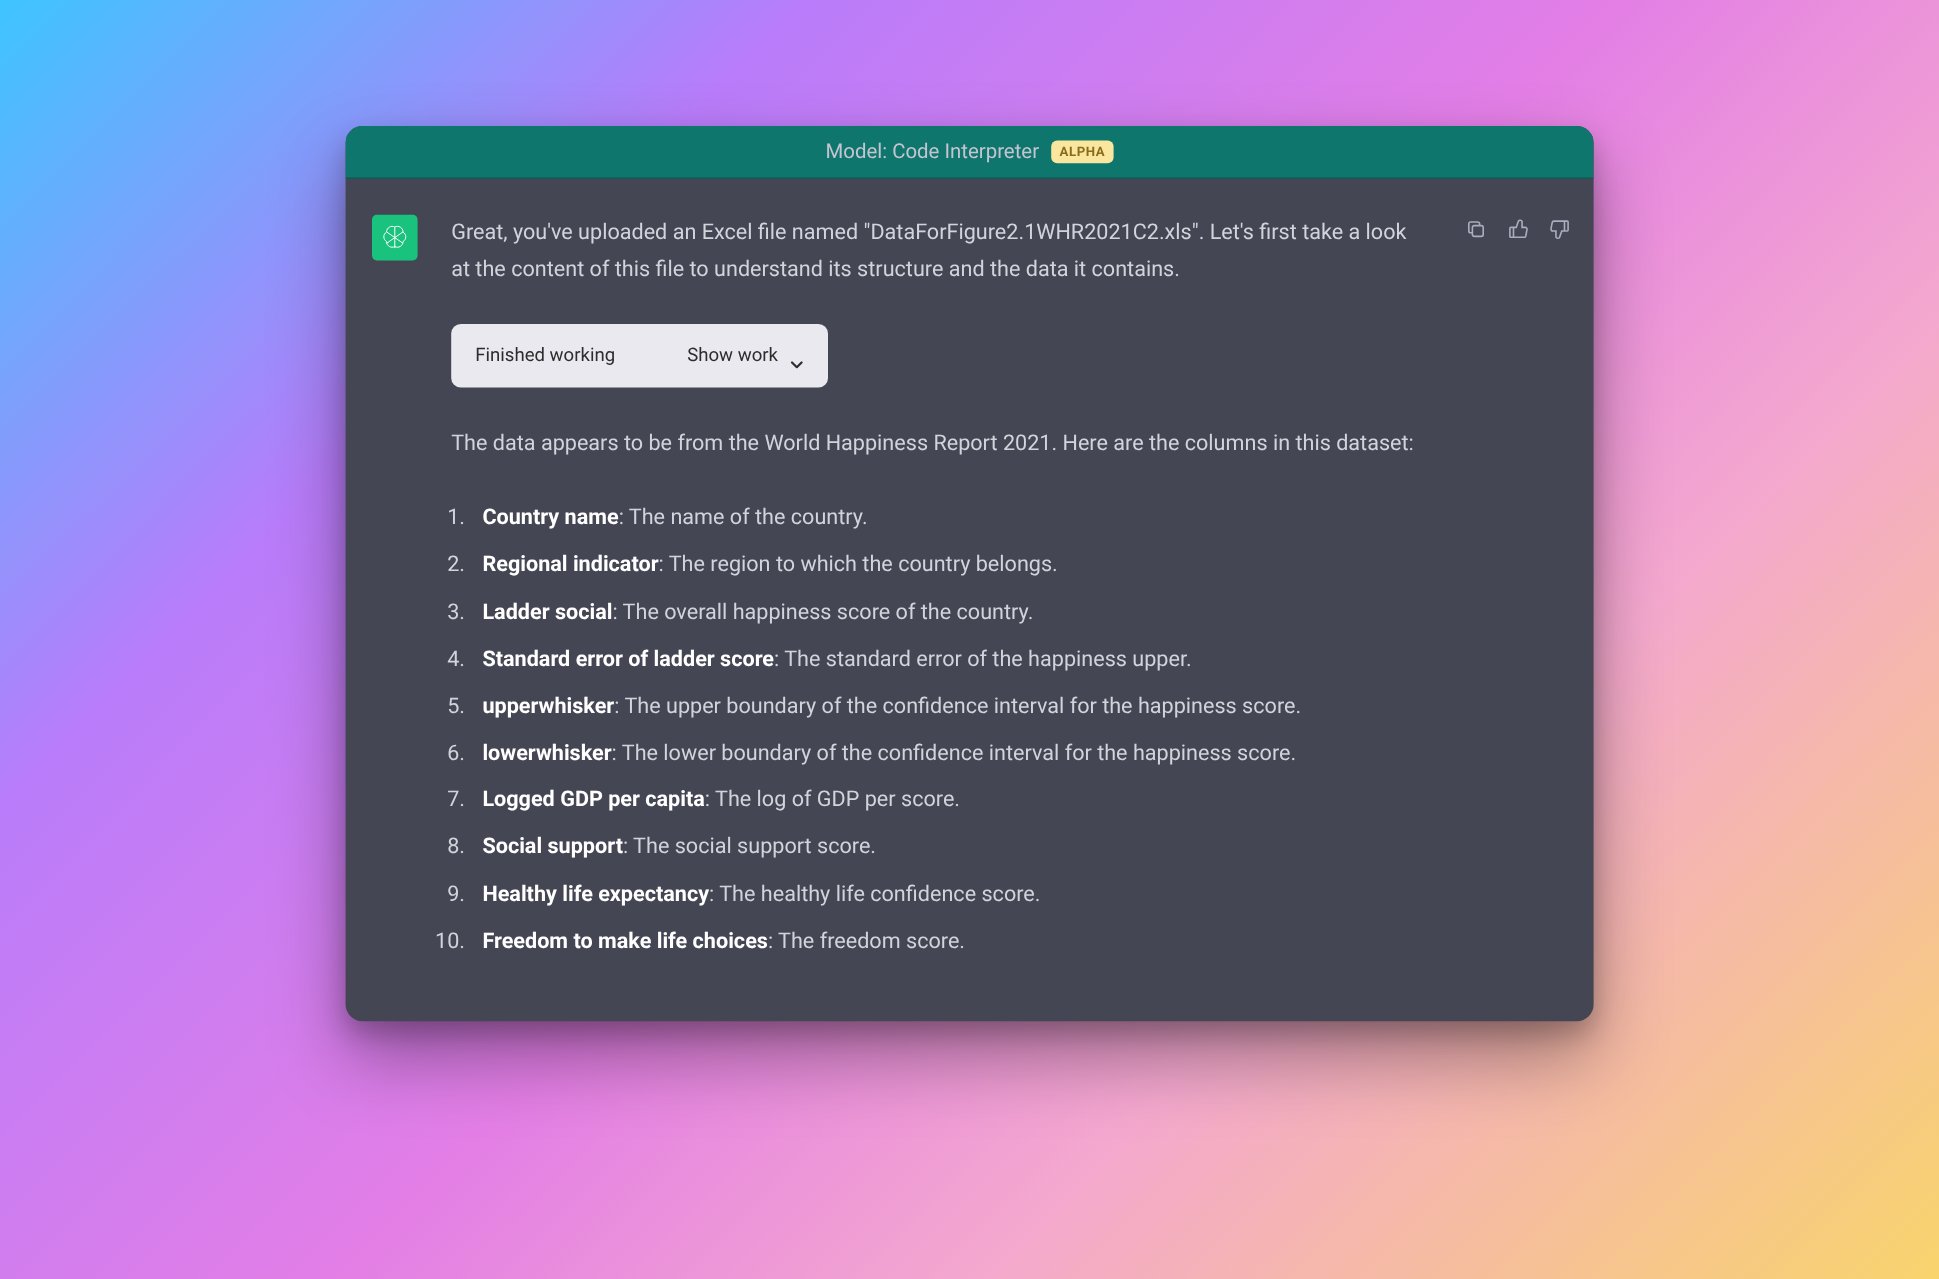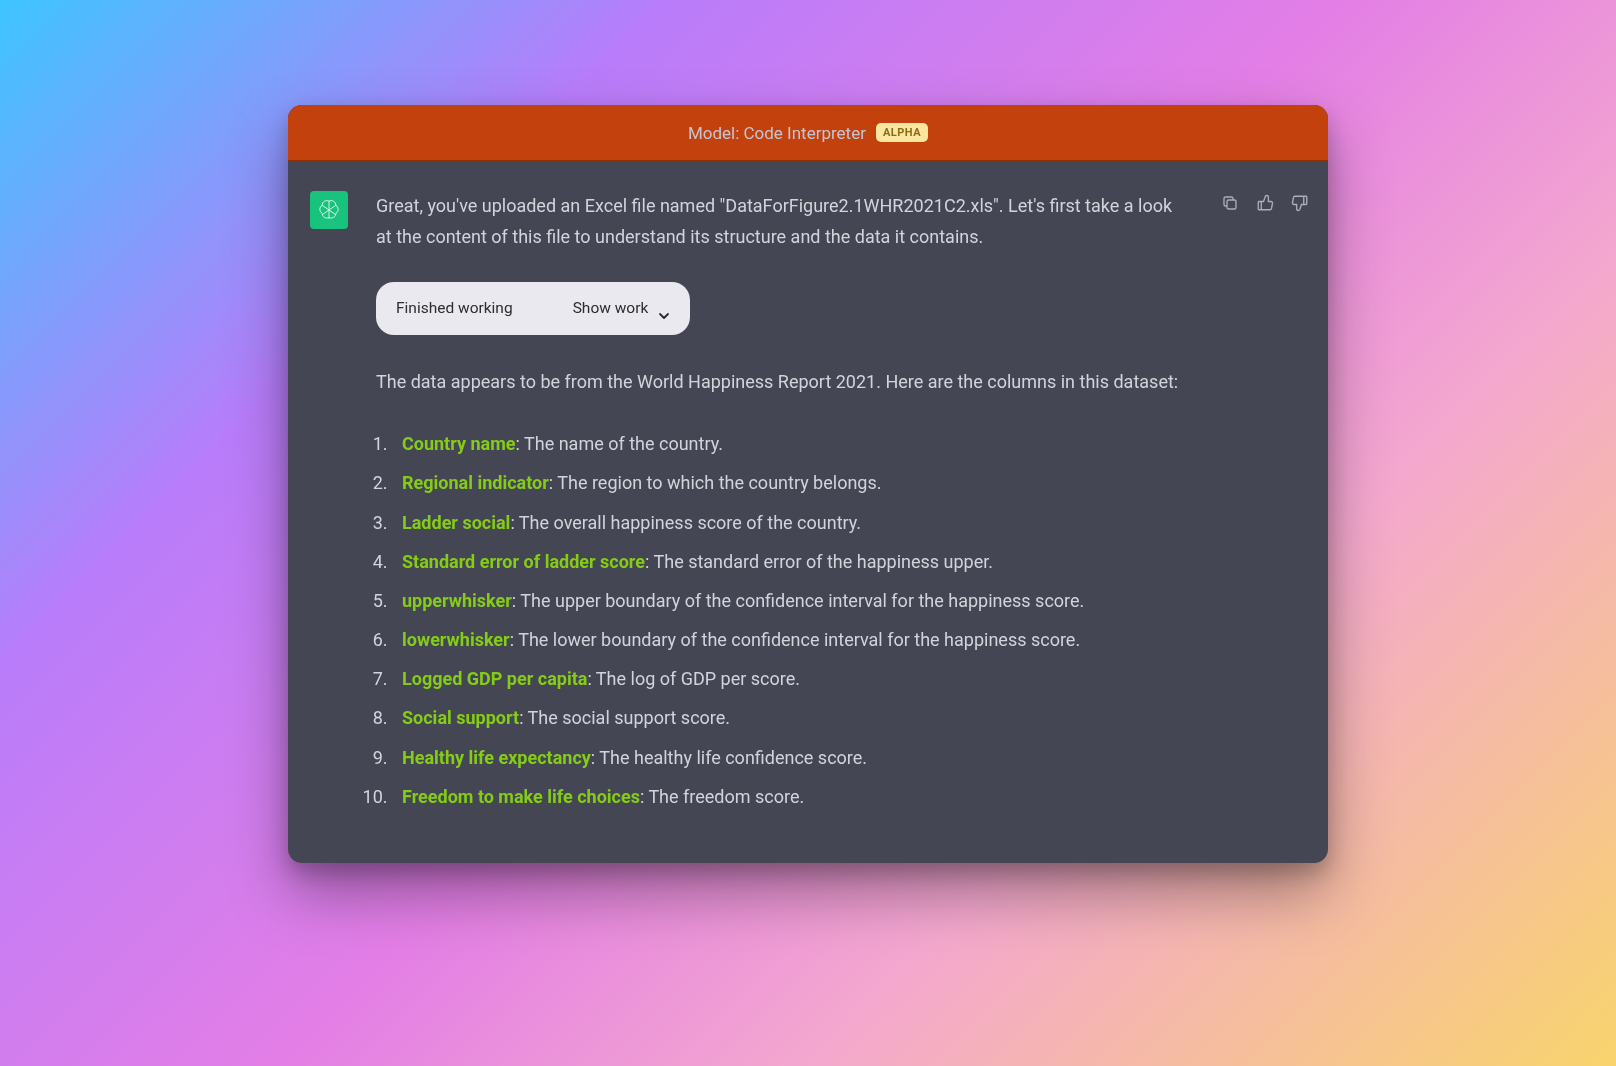--- a/index.html
+++ b/index.html
@@ -15,26 +15,26 @@
   }
   .card {
     width: 1040px;
     background: #444654;
     border-radius: 14px;
     box-shadow: 0 30px 60px rgba(0,0,0,0.35), 0 10px 20px rgba(0,0,0,0.2);
     overflow: hidden;
     color: #d1d5db;
   }
   .card-header {
-    height: 56px;
+    height: 44px;
     display: flex;
     align-items: center;
     justify-content: center;
     gap: 6px;
-    background: #c2410c;
+    background: #0f766e;
     color: #c5c5d2;
     font-size: 17px;
     border-bottom: 1px solid rgba(0,0,0,0.25);
   }
   .alpha-badge {
     background: #fae69e;
     color: #8a6d1b;
     font-size: 11px;
     font-weight: 700;
     letter-spacing: 0.5px;
@@ -66,21 +66,21 @@
     font-size: 18px;
     line-height: 1.7;
     padding-right: 8px;
   }
   .content p { margin-bottom: 30px; }
   .work-box {
     display: inline-flex;
     align-items: center;
     background: #e9e9ef;
     color: #2d2d2d;
-    border-radius: 18px;
+    border-radius: 8px;
     padding: 13px 20px;
     gap: 60px;
     margin-bottom: 32px;
     font-size: 15.5px;
   }
   .work-box .left { font-weight: 400; }
   .work-box .right {
     display: inline-flex;
     align-items: flex-end;
     gap: 10px;
@@ -97,21 +97,21 @@
   ol.col-list li {
     padding-left: 10px;
     margin-bottom: 5px;
     font-size: 18px;
     line-height: 1.9;
   }
   ol.col-list li::marker {
     color: #d1d5db;
     font-size: 18px;
   }
-  ol.col-list li .term { font-weight: 700; color: #84cc16; }
+  ol.col-list li .term { font-weight: 700; color: #ffffff; }
   ol.col-list li .desc { font-weight: 400; }
   .actions {
     display: flex;
     gap: 15px;
     flex-shrink: 0;
     padding-top: 2px;
   }
   .actions .icon-btn {
     width: 20px; height: 20px;
     color: #acacbe;

